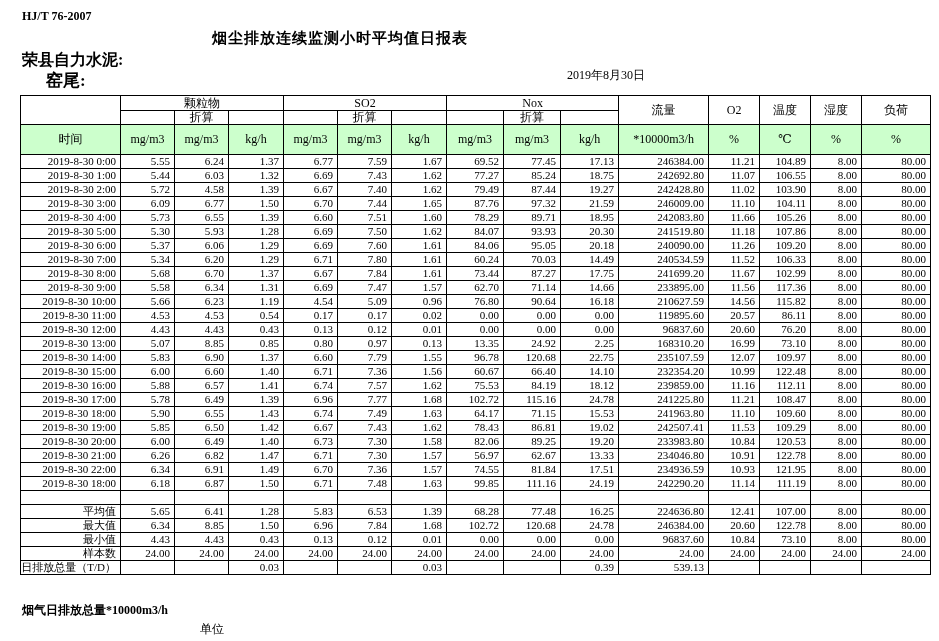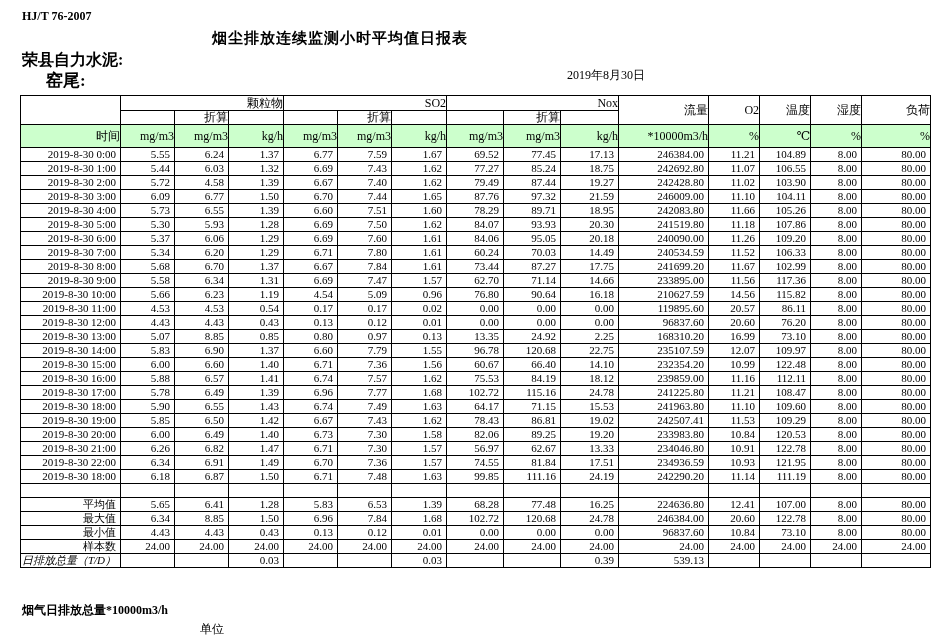--- a/index.html
+++ b/index.html
@@ -10,27 +10,27 @@
   .std-no   { left:22px; top:9px;  font-size:12px; font-weight:bold; }
   .title    { left:212px; top:29px; font-size:15px; font-weight:bold; letter-spacing:1px; }
   .company  { left:22px; top:50px; font-size:16px; font-weight:bold; }
   .stack    { left:22px; top:69px; font-size:17px; font-weight:bold;margin-left:24px; }
   .date     { left:567px; top:67px; font-size:12px; }
   table.report { position:absolute; left:20px; top:95px; width:910px;
                  border-collapse:collapse; table-layout:fixed; }
   table.report td { border:1px solid #000; font-size:11px; line-height:13px;
                     height:14px; overflow:hidden; white-space:nowrap;
                     text-align:right; padding:0 4px 0 0; }
-  table.report thead td { text-align:right; padding:0; font-size:12px; }
+  table.report thead td { text-align:center; padding:0; font-size:12px; }
   tr.h1 td { height:15px; }
   tr.h2 td { height:13px; }
-  tr.h3 td { height:23px; }
+  tr.h3 td { height:30px; }
   td.g { background:#ccffcc; }
   td.time, td.slabel { text-align:right; padding:0 2px 0 0; }
-  td.elabel { text-align:left; padding:0 0 0 1px; font-size:12px;font-style:italic; }
+  td.elabel { text-align:left; padding:0 0 0 1px; font-size:12px; }
   .ft1 { left:22px; top:602px; font-size:12px; font-weight:bold;text-align:right; }
   .ft2 { left:22px; top:621px; font-size:12px; font-weight:bold;margin-top:34px; }
   .ft3 { left:200px; top:621px; font-size:12px; font-weight:normal; }
 </style>
 </head>
 <body>
 
 <div class="abs std-no">HJ/T  76-2007</div>
 <div class="abs title">烟尘排放连续监测小时平均值日报表</div>
 <div class="abs company">荣县自力水泥:</div>

